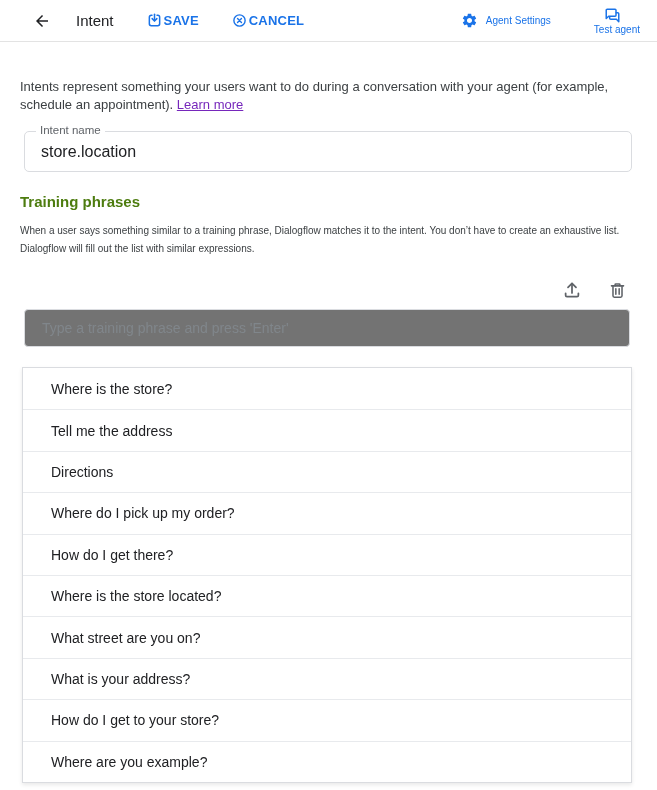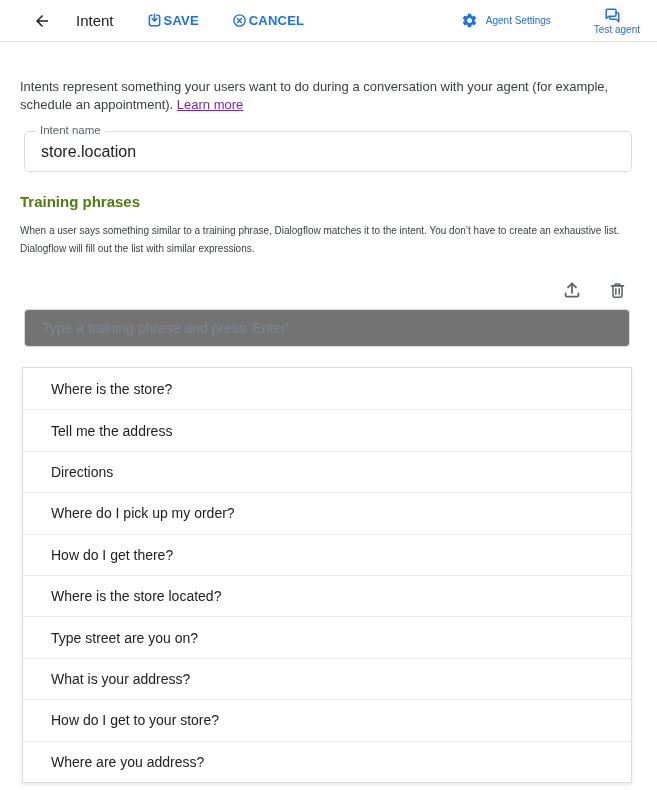--- a/index.html
+++ b/index.html
@@ -172,27 +172,27 @@
 
     <div class="phrase-row">
       <span>How do I get there?</span>
     </div>
 
     <div class="phrase-row">
       <span>Where is the store located?</span>
     </div>
 
     <div class="phrase-row">
-      <span>Type street are you on?</span>
+      <span>What street are you on?</span>
     </div>
 
     <div class="phrase-row">
       <span>What is your address?</span>
     </div>
 
     <div class="phrase-row">
       <span>How do I get to your store?</span>
     </div>
 
     <div class="phrase-row">
-      <span>Where are you address?</span>
+      <span>Where are you example?</span>
     </div>
   </div>
 
 </body></html>

